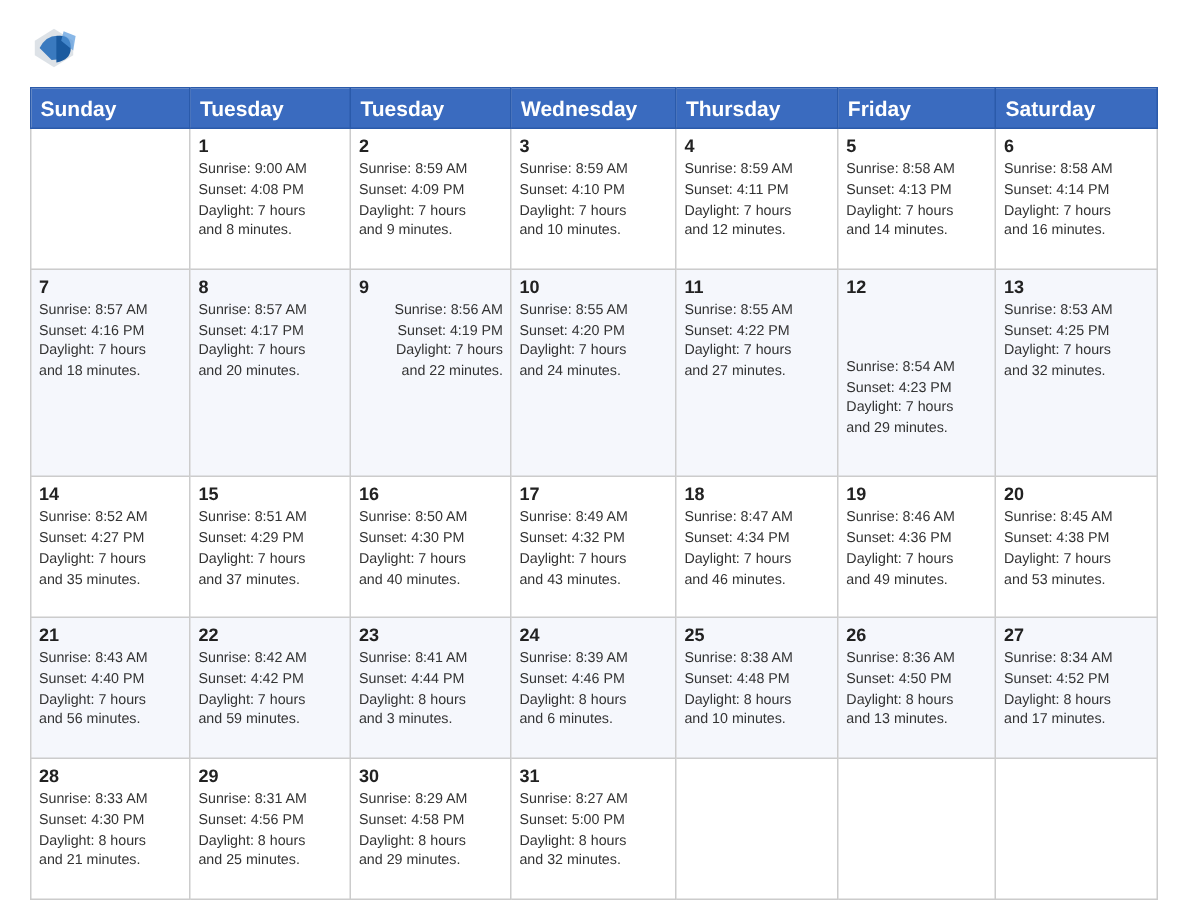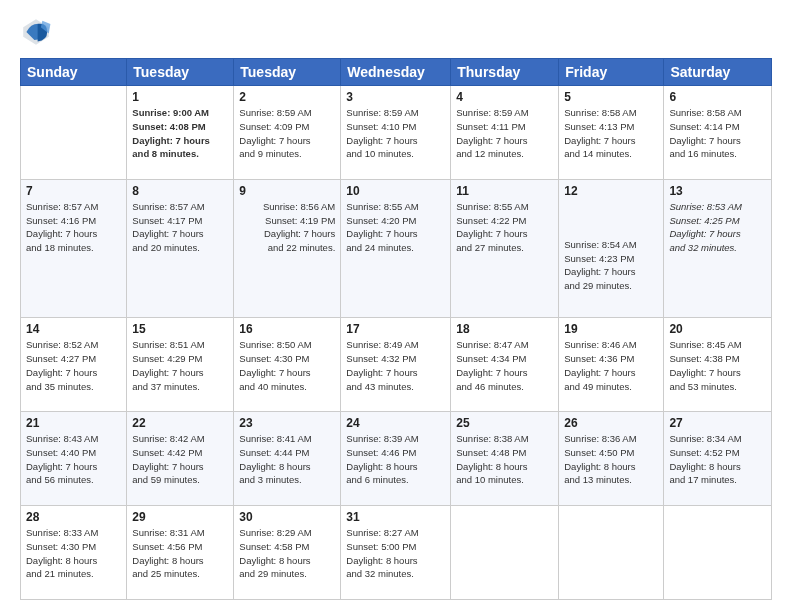--- a/index.html
+++ b/index.html
@@ -129,21 +129,21 @@
           <th>Thursday</th>
           <th>Friday</th>
           <th>Saturday</th>
         </tr>
     </thead>
     <tbody id="calendar-body">
     <tr>
           <td class="empty-cell"></td>
           <td>
             <span class="day-number">1</span>
-            <div class="day-info" style="white-space: pre-line; font-weight: bold;">Sunrise: 9:00 AM
+            <div class="day-info" style="white-space: pre-line;">Sunrise: 9:00 AM
 Sunset: 4:08 PM
 Daylight: 7 hours
 and 8 minutes.</div>
           </td>
           <td>
             <span class="day-number">2</span>
             <div class="day-info" style="white-space: pre-line;">Sunrise: 8:59 AM
 Sunset: 4:09 PM
 Daylight: 7 hours
 and 9 minutes.</div>
@@ -215,21 +215,21 @@
           </td>
           <td>
             <span class="day-number">12</span>
             <div class="day-info" style="white-space: pre-line; margin-top: 40px;">Sunrise: 8:54 AM
 Sunset: 4:23 PM
 Daylight: 7 hours
 and 29 minutes.</div>
           </td>
           <td>
             <span class="day-number">13</span>
-            <div class="day-info" style="white-space: pre-line; font-style: italic;">Sunrise: 8:53 AM
+            <div class="day-info" style="white-space: pre-line;">Sunrise: 8:53 AM
 Sunset: 4:25 PM
 Daylight: 7 hours
 and 32 minutes.</div>
           </td>
         </tr>
         <tr>
           <td>
             <span class="day-number">14</span>
             <div class="day-info" style="white-space: pre-line;">Sunrise: 8:52 AM
 Sunset: 4:27 PM

